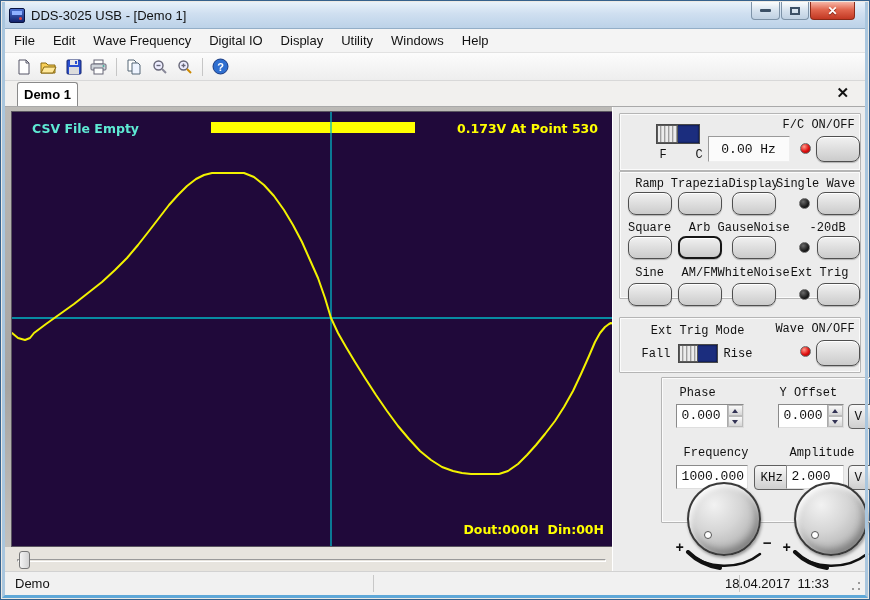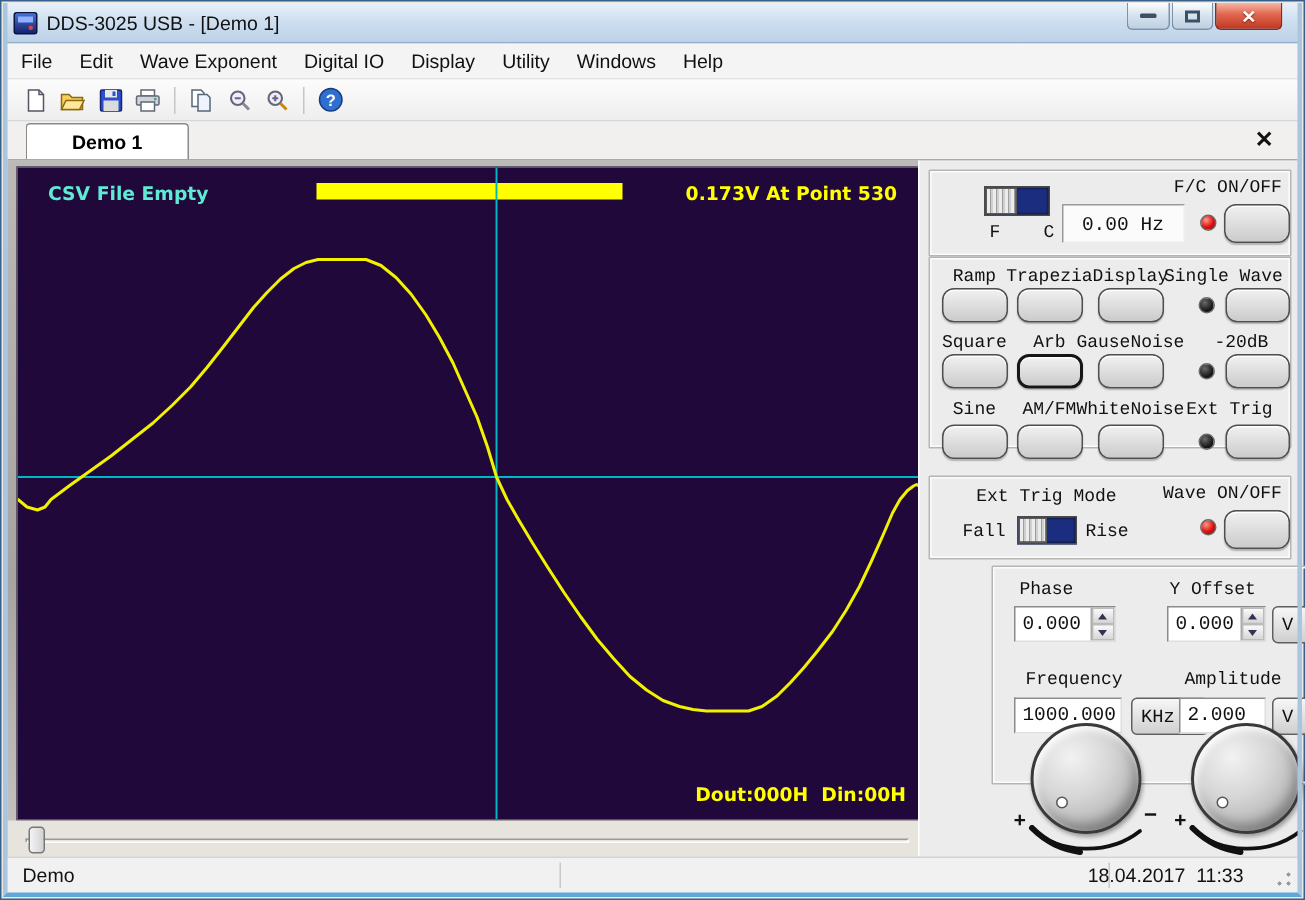--- a/index.html
+++ b/index.html
@@ -34,21 +34,21 @@
   .menubar { position:absolute; left:4px; right:4px; top:28px; height:24px; background:#f4f4f4;
              display:flex; align-items:center; font-size:13px; color:#111; border-bottom:1px solid #e2e2e2; }
   .menubar span { padding:3px 9px; cursor:default; }
   .toolbar { position:absolute; left:4px; right:4px; top:52px; height:28px;
              background:linear-gradient(#fcfcfc,#eeeeee); border-bottom:1px solid #d8d8d8;
              display:flex; align-items:center; padding-left:6px; }
   .tbtn { width:25px; height:23px; display:flex; align-items:center; justify-content:center; border-radius:3px; }
   .tsep { width:1px; height:18px; background:#c6c6c6; margin:0 5px; }
   .tabrow { position:absolute; left:4px; right:4px; top:80px; height:26px; background:#f1f0ee;
             border-bottom:1px solid #a9a9a9; }
-  .tab { position:absolute; left:12px; bottom:0; height:24px; padding:0 30px; background:#fff;
+  .tab { position:absolute; left:12px; bottom:0; height:24px; padding:0 6px; background:#fff;
          border:1px solid #8a8a8a; border-bottom:none; border-radius:3px 3px 0 0;
          font-weight:bold; font-size:13px; display:flex; align-items:center; }
   .tabclose { position:absolute; right:16px; top:3px; font-size:15px; font-weight:bold; color:#111; }
 
   
   .main { position:absolute; left:4px; right:4px; top:106px; height:466px; display:flex; background:#b3b1ae; }
   .client { position:relative; width:608px; height:100%;
             background:linear-gradient(180deg,#bcbab6,#a6a4a1 60%,#c8c6c2); }
   .scope { position:absolute; left:6px; top:4px; width:602px; height:436px; background:#20093a;
            border:1px solid #5a5560; overflow:hidden; }
@@ -145,21 +145,21 @@
       <div class="wbtn max">
           <span class="max-glyph"></span>
         </div>
       <div class="wbtn close">✕</div>
     </div>
   </div>
 
   <div class="menubar">
     <span>File</span>
     <span>Edit</span>
-    <span>Wave Exponent</span>
+    <span>Wave Frequency</span>
     <span>Digital IO</span>
     <span>Display</span>
     <span>Utility</span>
     <span>Windows</span>
     <span>Help</span>
   </div>
 
   <div class="toolbar">
     <div class="tbtn">
       <svg width="16" height="16">

